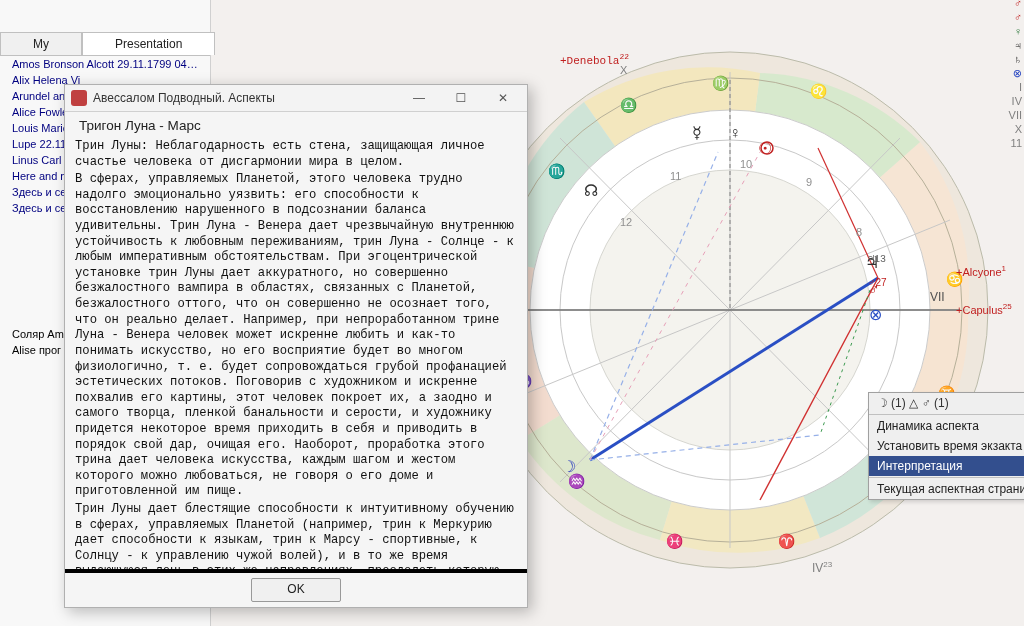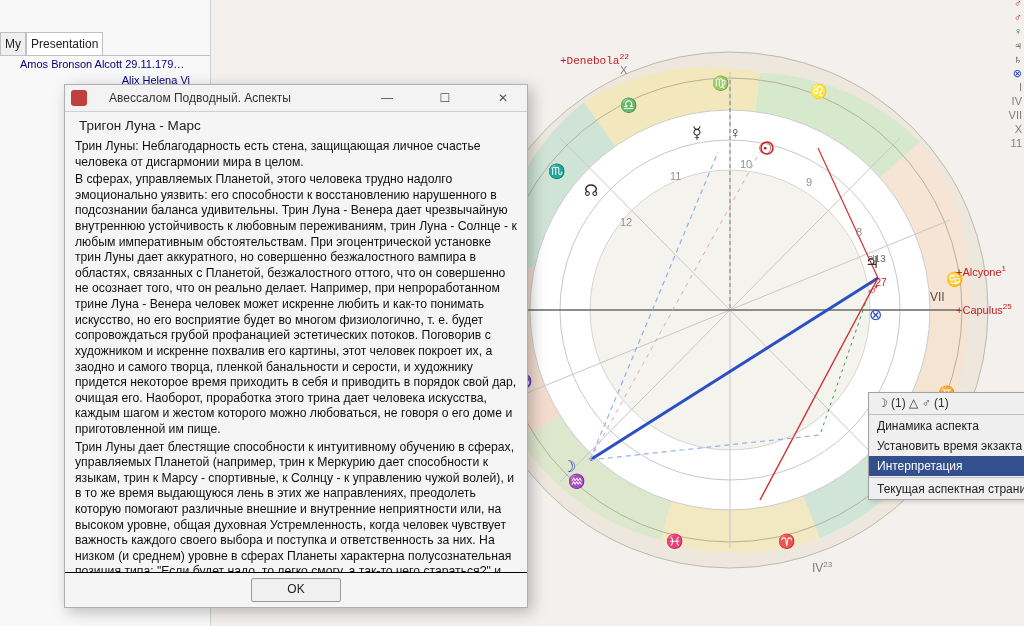--- a/index.html
+++ b/index.html
@@ -25,36 +25,35 @@
     background: #f8f8f8;
     border-right: 1px solid #d0d0d0;
   }
   .tabs {
     display: flex;
     border-bottom: 1px solid #c0c0c0;
     margin-top: 32px;
     font-size: 12px;
   }
   .tab {
-    padding: 4px 4px;
+    padding: 4px 32px;
     border: 1px solid #c0c0c0;
     border-bottom: none;
     background: #f0f0f0;
   }
   .tab.active {
     background: #fff;
   }
   .list-item {
-    padding: 2px 20px;
+    padding: 2px 12px;
     white-space: nowrap;
     overflow: hidden;
     text-overflow: ellipsis;
     font-size: 11px;
     color: #000080;
-    text-align: right;
   }
 
   
   .chart-bg {
     position: absolute;
     left: 460px;
     top: 40px;
     width: 540px;
     height: 540px;
   }
@@ -102,21 +101,21 @@
     flex-direction: column;
     z-index: 10;
   }
   .titlebar {
     height: 26px;
     background: #f3f3f3;
     border-bottom: 1px solid #d0d0d0;
     display: flex;
     align-items: center;
     padding: 0 6px;
-    gap: 22px;
+    gap: 6px;
   }
   .titlebar .icon-app {
     width: 16px;
     height: 16px;
     background: #c04040;
     border-radius: 3px;
   }
   .titlebar .title-text {
     flex: 1;
     font-size: 12px;
@@ -140,24 +139,25 @@
     flex: 1;
     padding: 0 10px 4px 10px;
     overflow: hidden;
     font-size: 12.2px;
     line-height: 1.28;
     color: #101010;
     text-align: left;
   }
   .body p {
     margin: 0 0 2px 0;
+    font-family: Liberation Mono, monospace;
   }
   .footer {
     height: 34px;
-    border-top: 1px solid #000000;
+    border-top: 4px solid #000000;
     display: flex;
     align-items: center;
     justify-content: center;
   }
   .ok-btn {
     width: 88px;
     height: 22px;
     background: #f0f0f0;
     border: 1px solid #999;
     border-radius: 2px;

